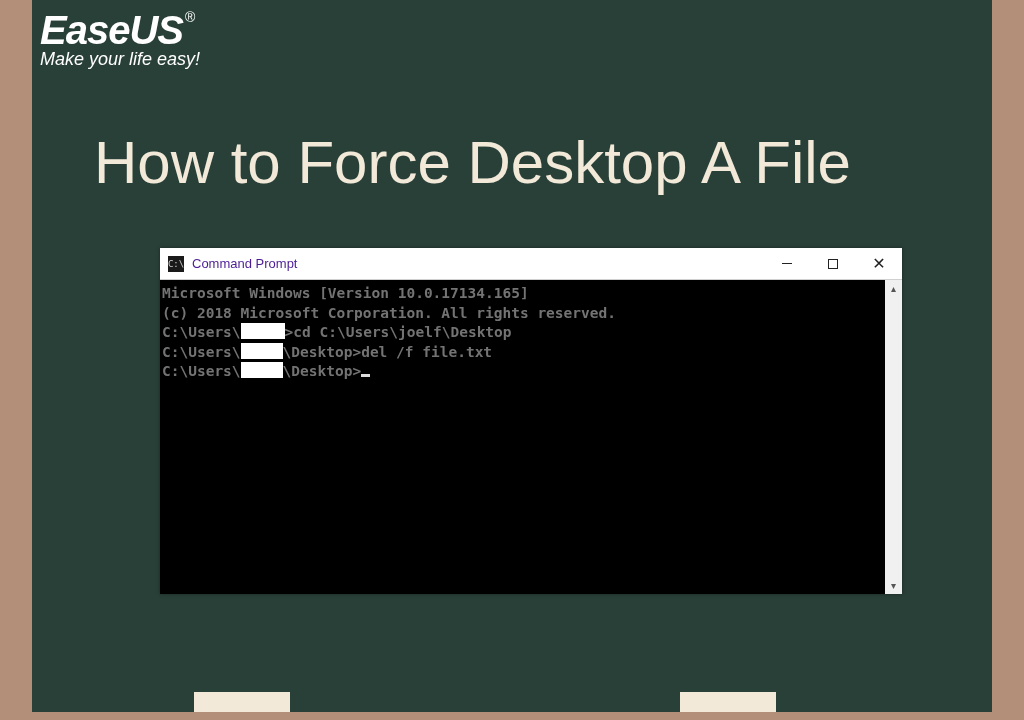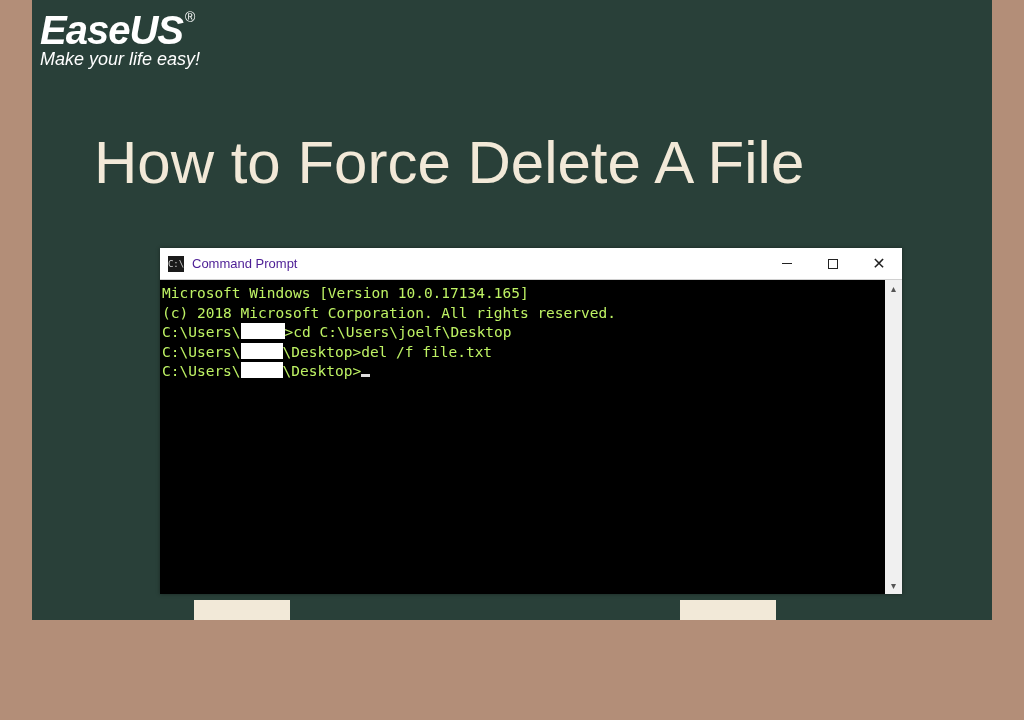--- a/index.html
+++ b/index.html
@@ -5,21 +5,21 @@
   * { margin:0; padding:0; box-sizing:border-box; }
   html,body { width:1024px; height:720px; overflow:hidden; }
   body {
     background:#b38e78;
     font-family:"Segoe UI",Arial,sans-serif;
     position:relative;
   }
   .panel {
     position:absolute;
     left:32px; top:0;
-    width:960px; height:620px;
+    width:960px; height:712px;
     background:#294039;
   }
   .logo-block {
     position:absolute;
     left:8px; top:8px;
     color:#fff;
   }
   .brand {
     font-size:40px;
     font-weight:700;
@@ -93,27 +93,28 @@
   .max-glyph { width:10px; height:10px; border:1px solid #222; }
   .close-glyph { font-size:16px; line-height:1; }
   .cmd-body-wrap {
     flex:1;
     display:flex;
     background:#000;
   }
   .cmd-body {
     flex:1;
     background:#000;
-    color:#bef264;
+    color:#737373;
     font-family:Consolas,"Lucida Console",monospace;
     font-size:14.5px;
     line-height:1.35;
     padding:4px 2px 4px 2px;
     white-space:pre;
     overflow:hidden;
+    font-weight:bold;
   }
   .scrollbar {
     width:17px;
     background:#f0f0f0;
     position:relative;
     display:flex;
     flex-direction:column;
     justify-content:space-between;
   }
   .sb-arrow {
@@ -154,21 +155,21 @@
 
 <div class="panel">
 
   <div class="logo-block">
     <div class="brand">
       <span>EaseUS</span><span class="reg">®</span>
     </div>
     <div class="tagline">Make your life easy!</div>
   </div>
 
-  <div class="headline">How to Force Delete A File</div>
+  <div class="headline">How to Force Desktop A File</div>
 
   <div class="cmd-window">
     <div class="titlebar">
       <div class="tb-icon">
         <span class="tb-icon-inner">C:\</span>
       </div>
       <div class="tb-title">Command Prompt</div>
       <div class="tb-spacer"></div>
       <div class="tb-btn">
           <div class="min-glyph"></div>

